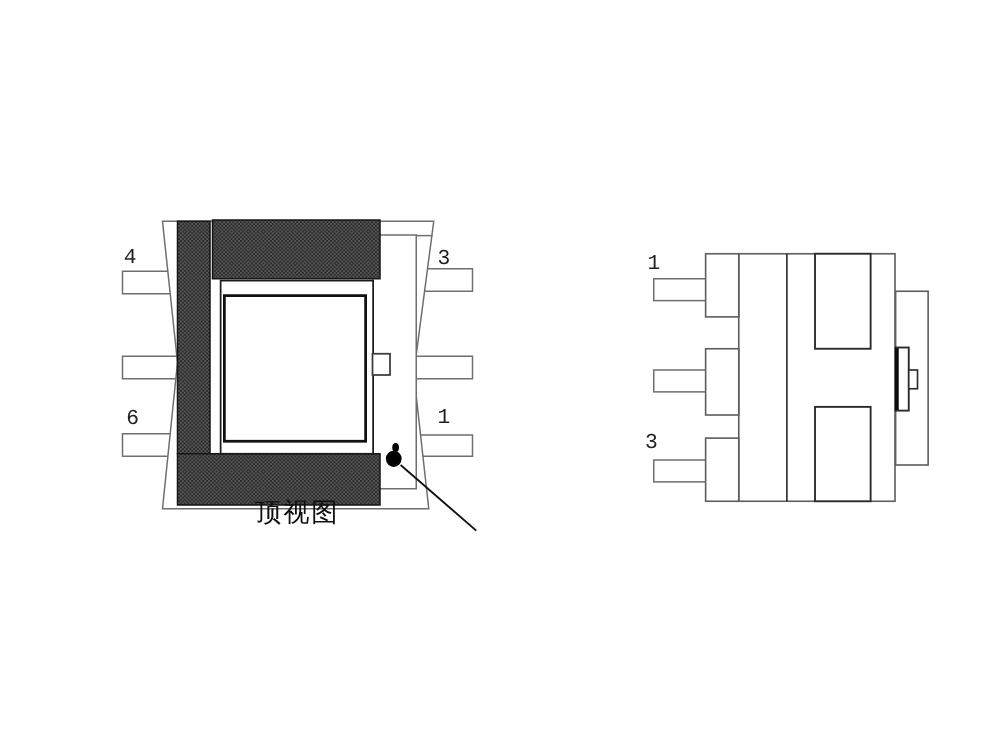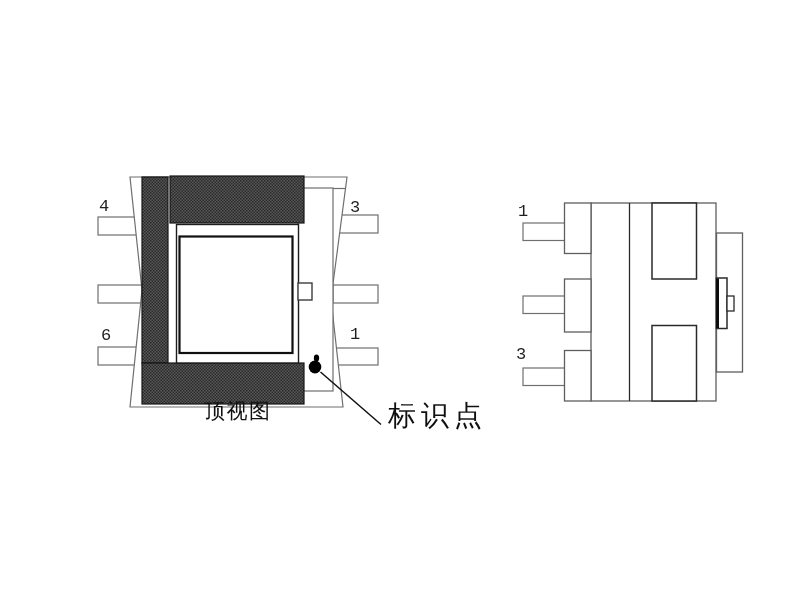--- a/index.html
+++ b/index.html
@@ -94,15 +94,14 @@
   </svg>
 
   <div class="lbl" id="lbl4">4</div>
   <div class="lbl" id="lbl6">6</div>
   <div class="lbl" id="lbl3L">3</div>
   <div class="lbl" id="lbl1L">1</div>
   <div class="lbl" id="lbl1R">1</div>
   <div class="lbl" id="lbl3R">3</div>
 
   <div class="cjk" id="caption-top-view">顶视图</div>
-  <div class="cjk" id="annotation-label">标识点</div>
 
 </div>
 
 </body></html>

